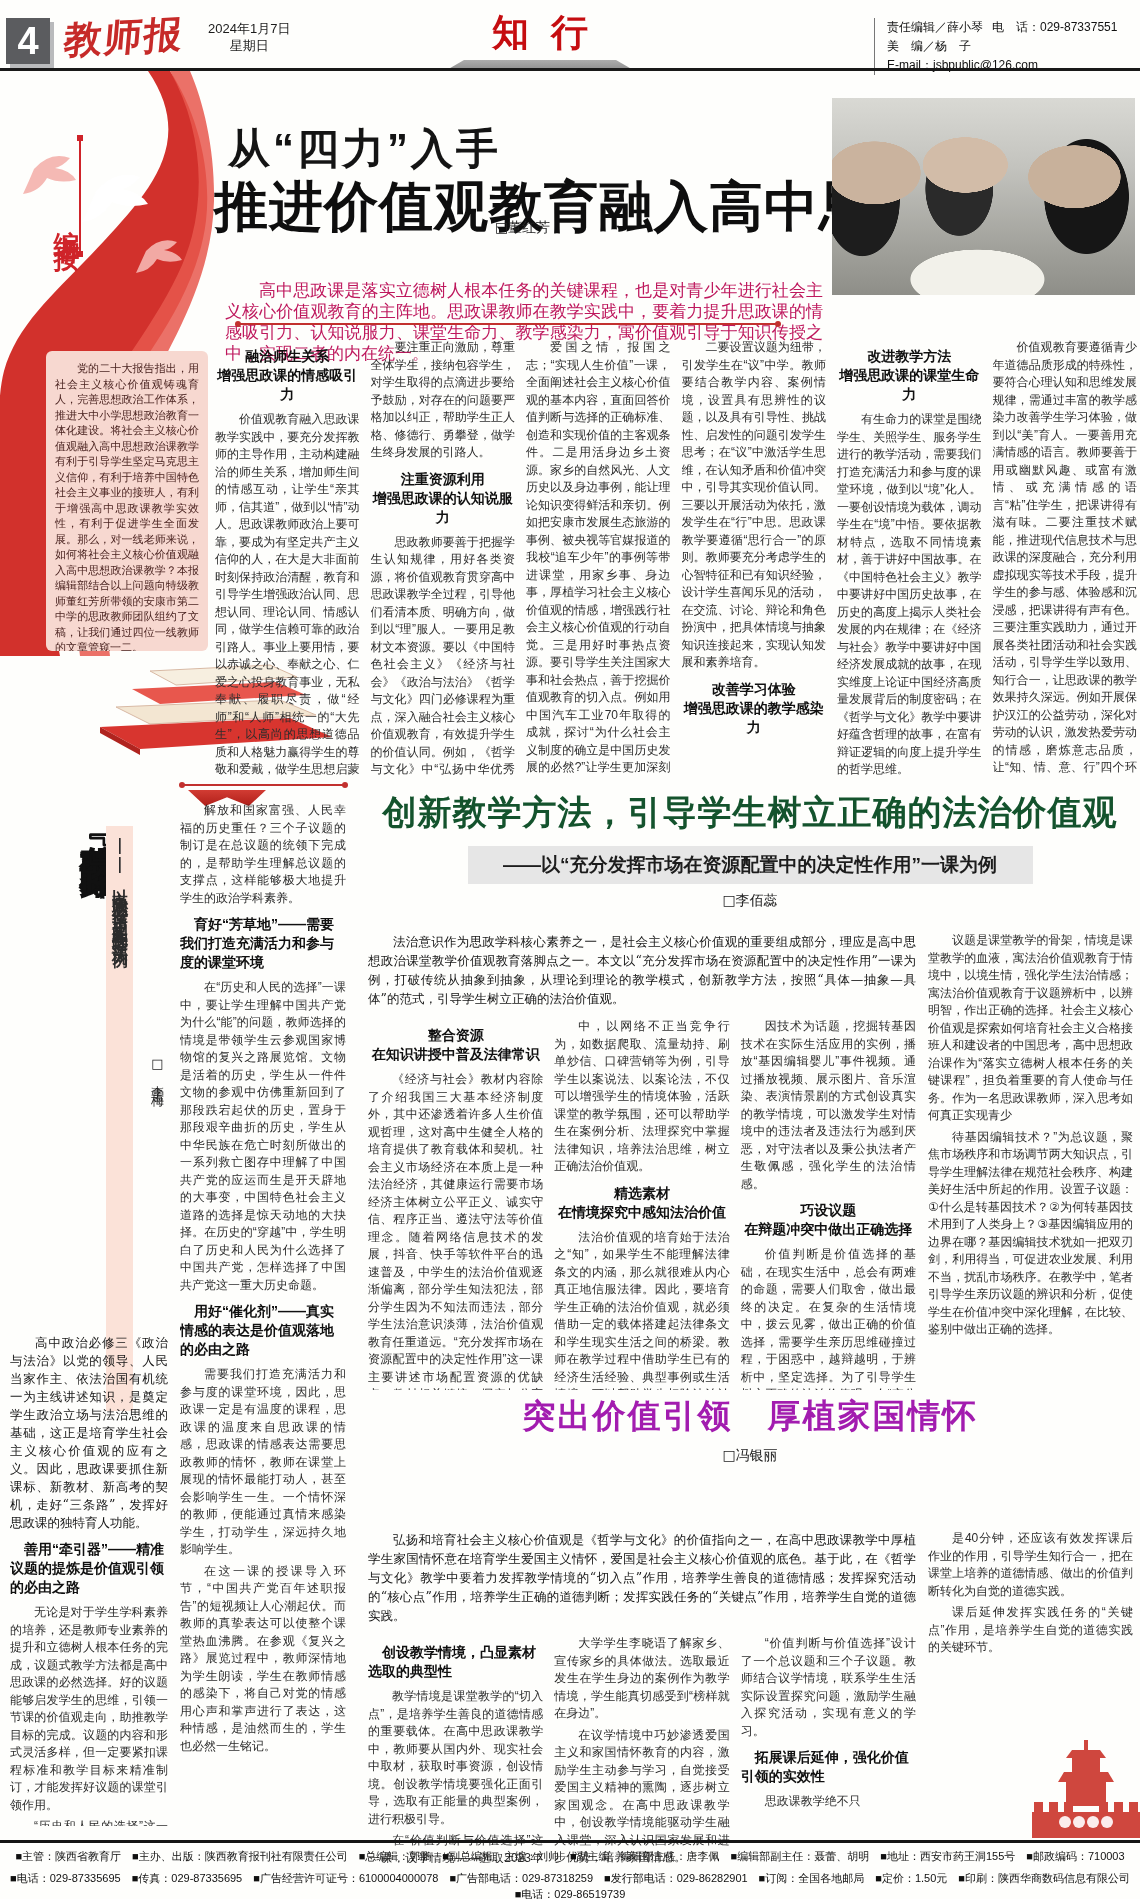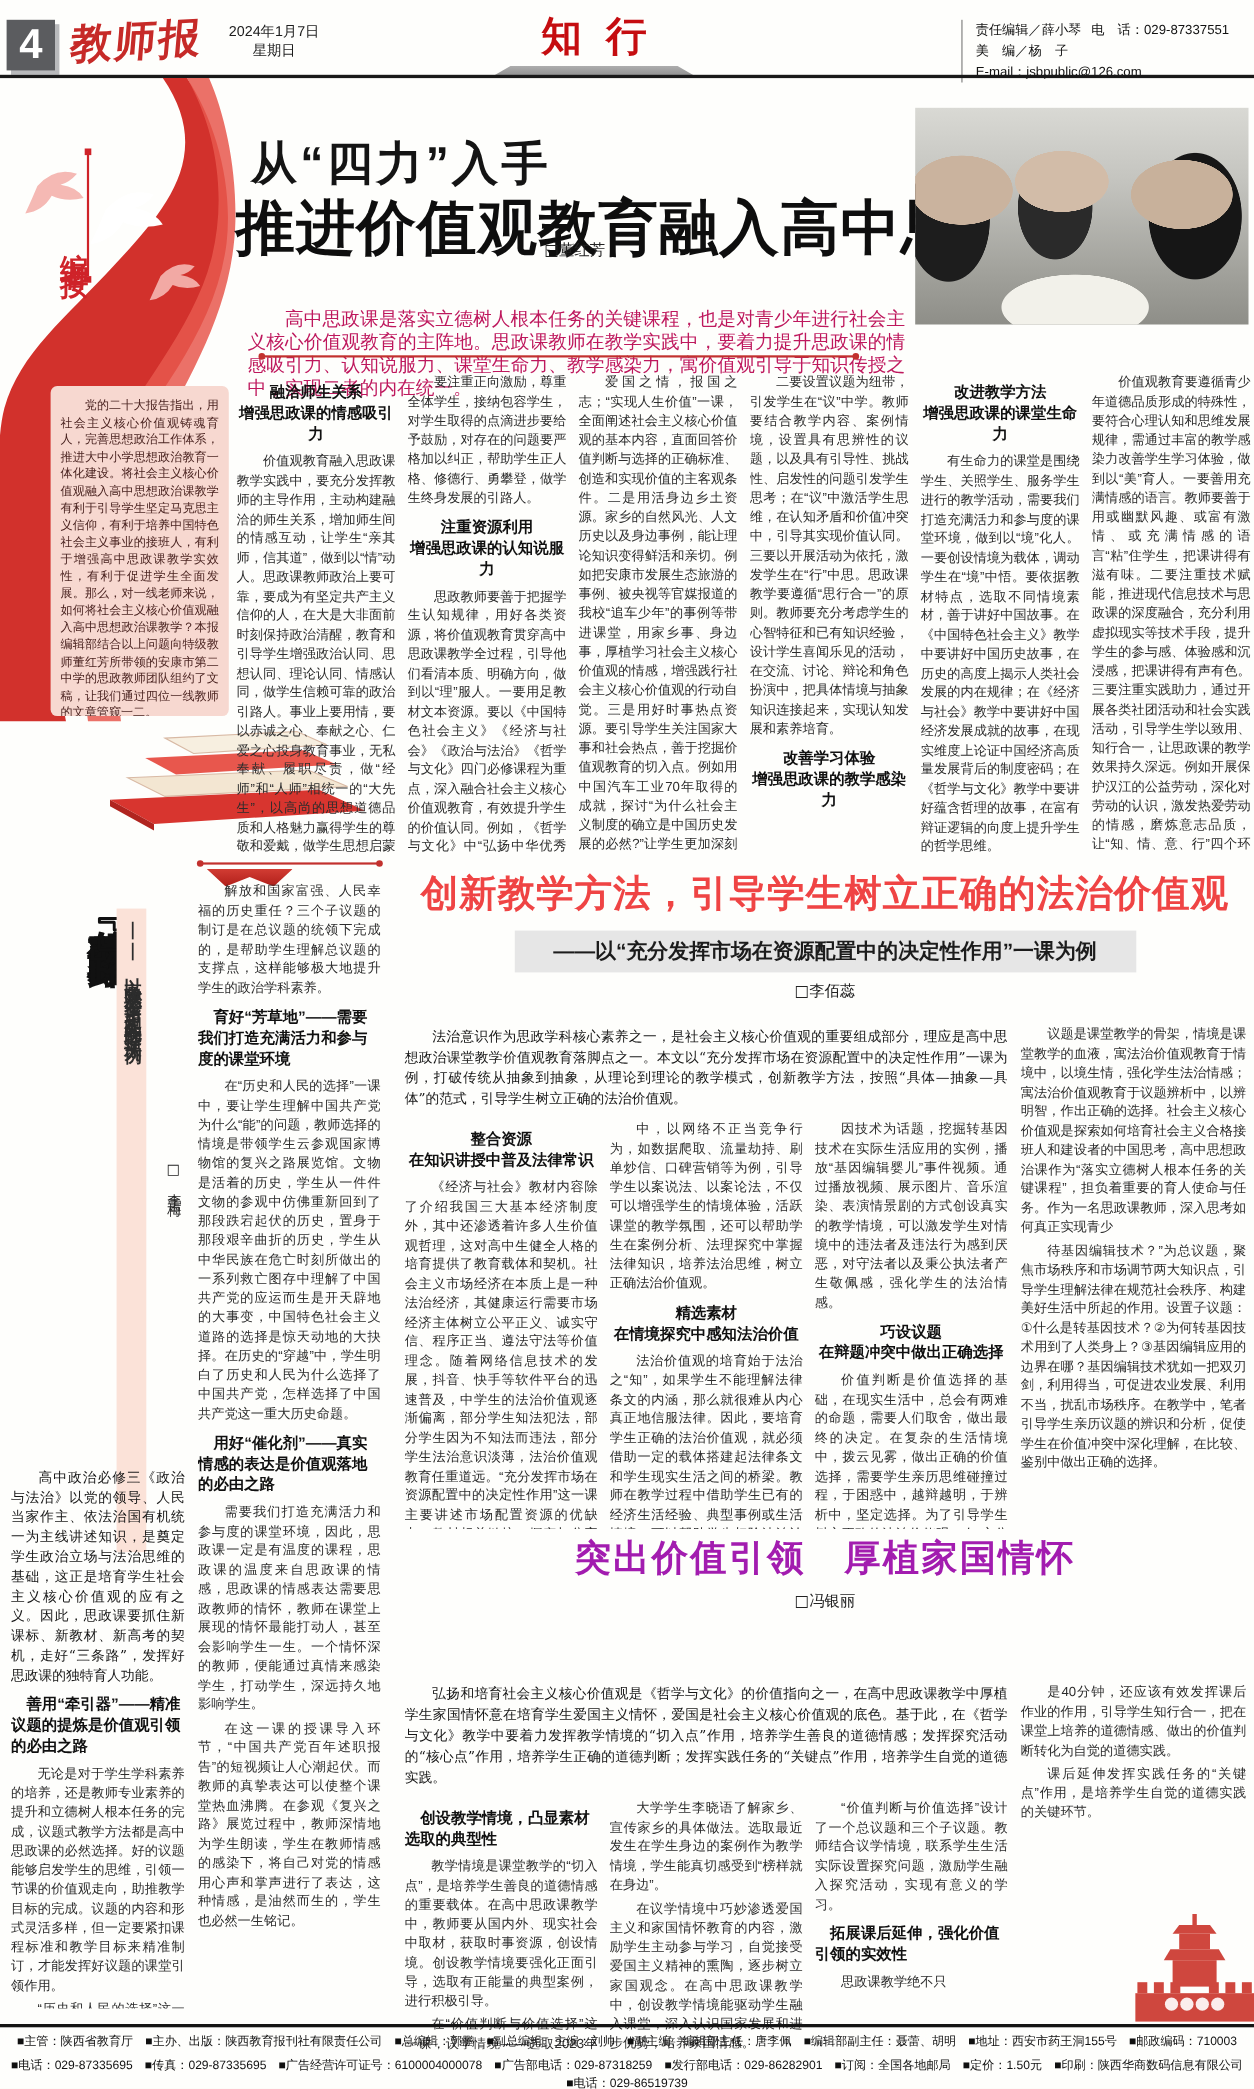--- a/index.html
+++ b/index.html
@@ -79,21 +79,21 @@
   .la-sub{position:absolute;left:101px;top:52px;height:565px;writing-mode:vertical-rl;
           font-size:16px;font-weight:bold;color:#2c2c2c;letter-spacing:3px;}
   .la-author{position:absolute;left:140px;top:270px;writing-mode:vertical-rl;font-size:13px;
              font-family:"DejaVu Serif","Liberation Serif",serif;letter-spacing:4px;color:#222;}
   .la-colR{position:absolute;left:172px;top:16px;width:166px;height:1022px;overflow:hidden;}
   .la-colL{position:absolute;left:2px;top:548px;width:158px;height:492px;overflow:hidden;}
   .la .col-h{text-indent:1em;}
 
   
   .a2{position:absolute;left:360px;top:786px;width:780px;height:604px;}
-  .a2-title{margin:4px 0 0;font-size:34px;font-weight:900;color:#ef4444;text-align:center;letter-spacing:1px;}
+  .a2-title{margin:4px 0 0;font-size:34px;font-weight:900;color:#14532d;text-align:center;letter-spacing:1px;}
   .graysub{margin:10px auto 0;background:#e6e6e6;width:565px;padding:6px 0;text-align:center;
            font-size:19px;font-weight:bold;color:#1c1c1c;}
   .a2-byline{margin-top:8px;}
   .a2-body{position:absolute;left:8px;top:146px;width:548px;}
   .a2-intro{font-size:12.5px;line-height:19px;text-align:justify;text-indent:2em;color:#151515;margin:0 0 10px;}
   .a2-cols{height:372px;}
   .a2-side{position:absolute;left:568px;top:146px;width:205px;height:440px;overflow:hidden;}
 
   
   .a3{position:absolute;left:360px;top:1392px;width:780px;height:444px;}

